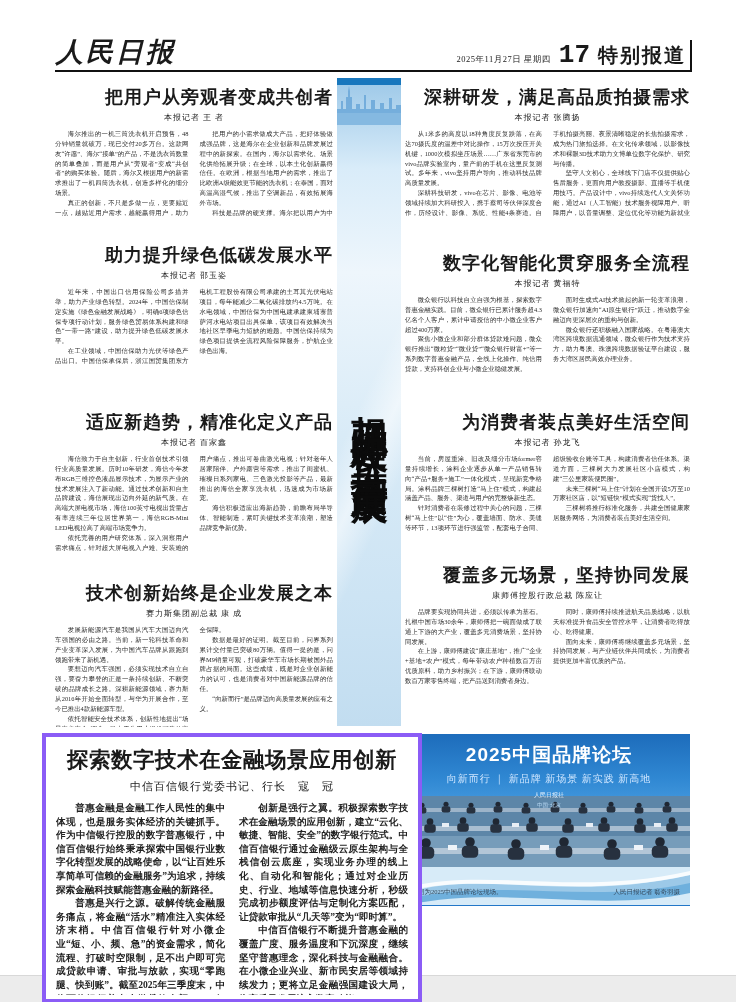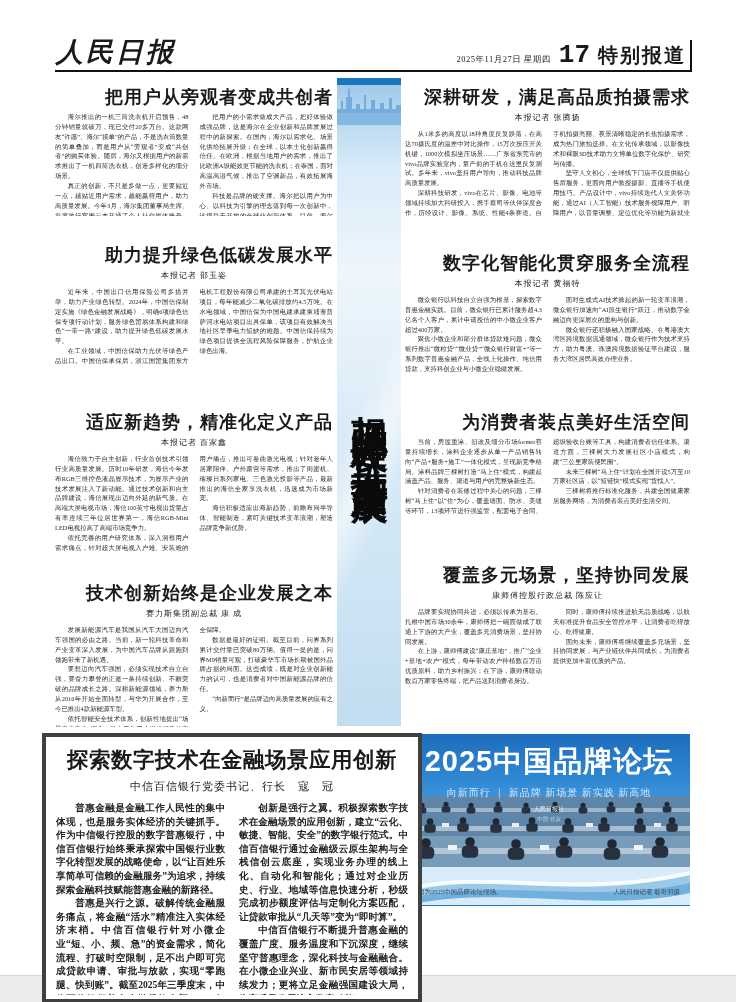--- a/index.html
+++ b/index.html
@@ -36,30 +36,30 @@
   .banner-topbar{position:absolute;left:0;top:0;width:100%;height:7px;background:#1877bd;}
   .banner-skyline{position:absolute;left:0;top:5px;width:100%;height:42px;}
   .banner-streak{position:absolute;left:-30px;top:120px;width:140px;height:500px;
     background:linear-gradient(115deg,rgba(255,255,255,0) 40%,rgba(255,255,255,.55) 50%,rgba(255,255,255,0) 60%);}
   .banner-text{position:absolute;left:0;top:52px;width:100%;height:590px;display:flex;justify-content:center;
     writing-mode:vertical-rl;text-orientation:upright;font-family:"Liberation Sans",sans-serif;
     font-weight:900;font-size:37px;color:#0b0b0b;line-height:64px;letter-spacing:4px;}
   .banner-text .gap2{margin-top:26px;}
 
   
-  .feature{position:absolute;left:42px;top:733px;width:352px;height:252px;border:4px solid #404040;
+  .feature{position:absolute;left:42px;top:733px;width:352px;height:252px;border:4px solid #8b5cf6;
     background:#fff;padding:6px 10px 4px;z-index:3;display:flex;flex-direction:column;overflow:hidden;}
   .feature-title{text-align:center;font-weight:bold;font-size:21.5px;margin:2px 0 5px;font-family:"Liberation Sans",sans-serif;white-space:nowrap;letter-spacing:.5px;}
   .feature-byline{text-align:center;font-size:11px;margin:0 0 7px;letter-spacing:1px;}
   .feature-body{flex:1;column-count:2;column-gap:14px;font-size:9.6px;line-height:1.42;text-align:justify;overflow:hidden;color:#222;font-weight:bold;}
 
   
   .forum{position:absolute;left:408px;top:734px;width:282px;height:172px;overflow:hidden;z-index:2;background:#2377c8;}
   .forum-head{position:relative;height:62px;background:linear-gradient(180deg,#1d6cbb 0%,#2f87d2 70%,#3d93da 100%);text-align:center;color:#fff;}
-  .forum-title{font-family:"Liberation Sans",sans-serif;font-weight:900;font-size:29px;letter-spacing:1px;padding-top:8px;}
+  .forum-title{font-family:"Liberation Sans",sans-serif;font-weight:900;font-size:19px;letter-spacing:1px;padding-top:8px;}
   .forum-subtitle{font-size:10px;color:#cfe6ff;margin-top:4px;letter-spacing:1px;}
   .forum-org{font-size:6px;color:#eaf4ff;margin-top:5px;}
   .forum-loc{font-size:5.5px;color:#bcdcf6;margin-top:2px;}
   .forum-audience{display:block;width:282px;height:72px;}
   .forum-swoosh{display:block;width:282px;height:38px;margin-top:-1px;}
   .forum-caption{position:absolute;left:10px;right:10px;bottom:9px;display:flex;justify-content:space-between;
     font-size:6.5px;color:#33475a;z-index:4;}
 
   
   .bottom-strip{position:absolute;left:0;top:975px;width:736px;height:27px;background:#ececec;border-top:1px solid #d8d8d8;z-index:1;}
@@ -74,20 +74,21 @@
     <span class="header-date">2025年11月27日 星期四</span>
     <span class="header-pagenum">17</span>
     <span class="header-section">特别报道</span>
   </div>
   <div class="header-rule"></div>
   <div class="header-corner"></div>
 
   <div class="zone-left">
     <div class="article" id="a1">
       <h2 class="art-title">把用户从旁观者变成共创者</h2>
+      <div class="art-byline">本报记者 王 者</div>
       <div class="art-body">
           <p class="para">海尔推出的一机三筒洗衣机开启预售，48分钟销量就破万，现已交付20多万台。这款网友“许愿”、海尔“接单”的产品，不是洗衣筒数量的简单叠加，而是用户从“旁观者”变成“共创者”的购买体验。随后，海尔又根据用户的新需求推出了一机四筒洗衣机，创造多样化的细分场景。</p>
           <p class="para">真正的创新，不只是多做一点，更要贴近一点，越贴近用户需求，越能赢得用户，助力高质量发展。今年3月，海尔集团董事局主席、首席执行官周云杰开通了个人社交媒体账号，他表示，用户是最好的创新者，开通账号是为了倾听用户需求。</p>
           <p class="para">把用户的小需求做成大产品，把好体验做成强品牌，这是海尔在企业创新和品牌发展过程中的新探索。在国内，海尔以需求化、场景化供给拓展升级；在全球，以本土化创新赢得信任。在欧洲，根据当地用户的需求，推出了比欧洲A级能效更节能的洗衣机；在泰国，面对高温高湿气候，推出了空调新品，有效拓展海外市场。</p>
           <p class="para">科技是品牌的硬支撑。海尔把以用户为中心、以科技为引擎的理念落到每一次创新中，这得益于开放的全球化创新体系。目前，海尔在全球布局了多个研发中心。</p>
         </div>
     </div>
     <div class="article" id="a2">
       <h2 class="art-title">助力提升绿色低碳发展水平</h2>
       <div class="art-byline">本报记者 邵玉姿</div>
@@ -133,20 +134,21 @@
       <div class="art-byline">本报记者 黄福特</div>
       <div class="art-body">
           <p class="para">微众银行以科技自立自强为根基，探索数字普惠金融实践。目前，微众银行已累计服务超4.3亿名个人客户，累计申请授信的中小微企业客户超过400万家。</p>
           <p class="para">聚焦小微企业和部分群体贷款难问题，微众银行推出“微粒贷”“微业贷”“微众银行财富+”等一系列数字普惠金融产品，全线上化操作、纯信用贷款，支持科创企业与小微企业稳健发展。</p>
           <p class="para">面对生成式AI技术掀起的新一轮变革浪潮，微众银行加速向“AI原生银行”跃迁，推动数字金融迈向更深层次的重构与创新。</p>
           <p class="para">微众银行还积极融入国家战略。在粤港澳大湾区跨境数据流通领域，微众银行作为技术支持方，助力粤澳、珠澳跨境数据验证平台建设，服务大湾区居民高效办理业务。</p>
         </div>
     </div>
     <div class="article" id="b3">
       <h2 class="art-title">为消费者装点美好生活空间</h2>
+      <div class="art-byline">本报记者 孙龙飞</div>
       <div class="art-body">
           <p class="para">当前，房屋重涂、旧改及细分市场former容量持续增长，涂料企业逐步从单一产品销售转向“产品+服务+施工”一体化模式，呈现新竞争格局。涂料品牌三棵树打造“马上住”模式，构建起涵盖产品、服务、渠道与用户的完整焕新生态。</p>
           <p class="para">针对消费者在装修过程中关心的问题，三棵树“马上住”以“住”为心，覆盖墙面、防水、美缝等环节，13项环节进行强监管，配套电子合同、超级验收台账等工具，构建消费者信任体系。渠道方面，三棵树大力发展社区小店模式，构建“三公里家装便民圈”。</p>
           <p class="para">未来三棵树“马上住”计划在全国开设5万至10万家社区店，以“短链快”模式实现“货找人”。</p>
           <p class="para">三棵树将推行标准化服务，共建全国健康家居服务网络，为消费者装点美好生活空间。</p>
         </div>
     </div>
     <div class="article" id="b4">
       <h2 class="art-title">覆盖多元场景，坚持协同发展</h2>
       <div class="art-byline">康师傅控股行政总裁 陈应让</div>

